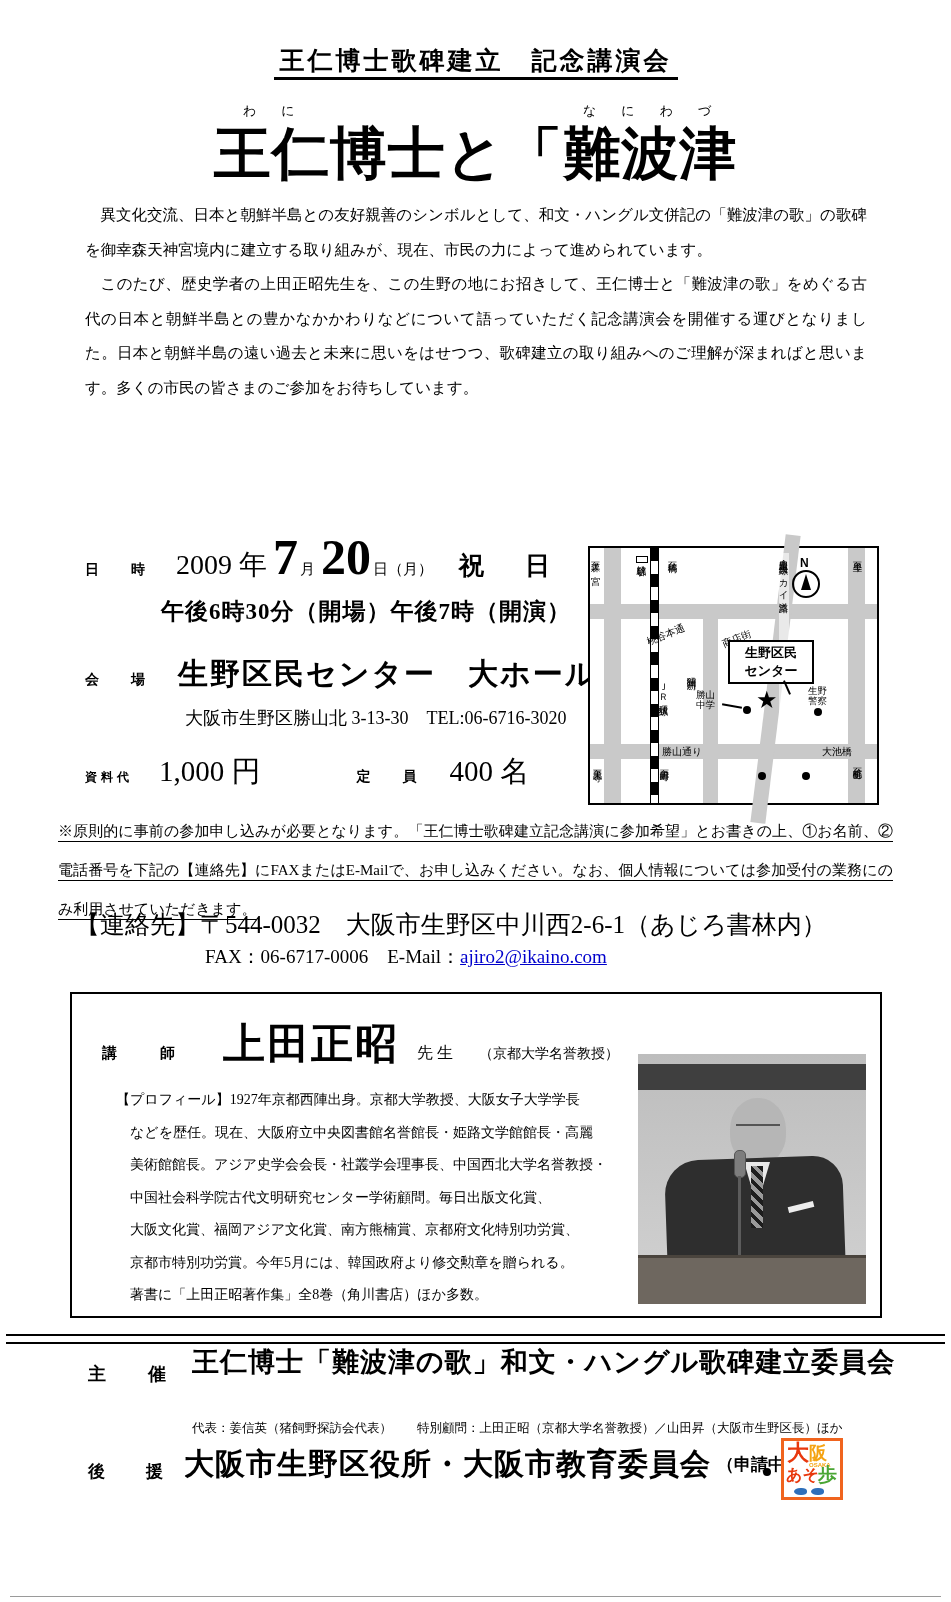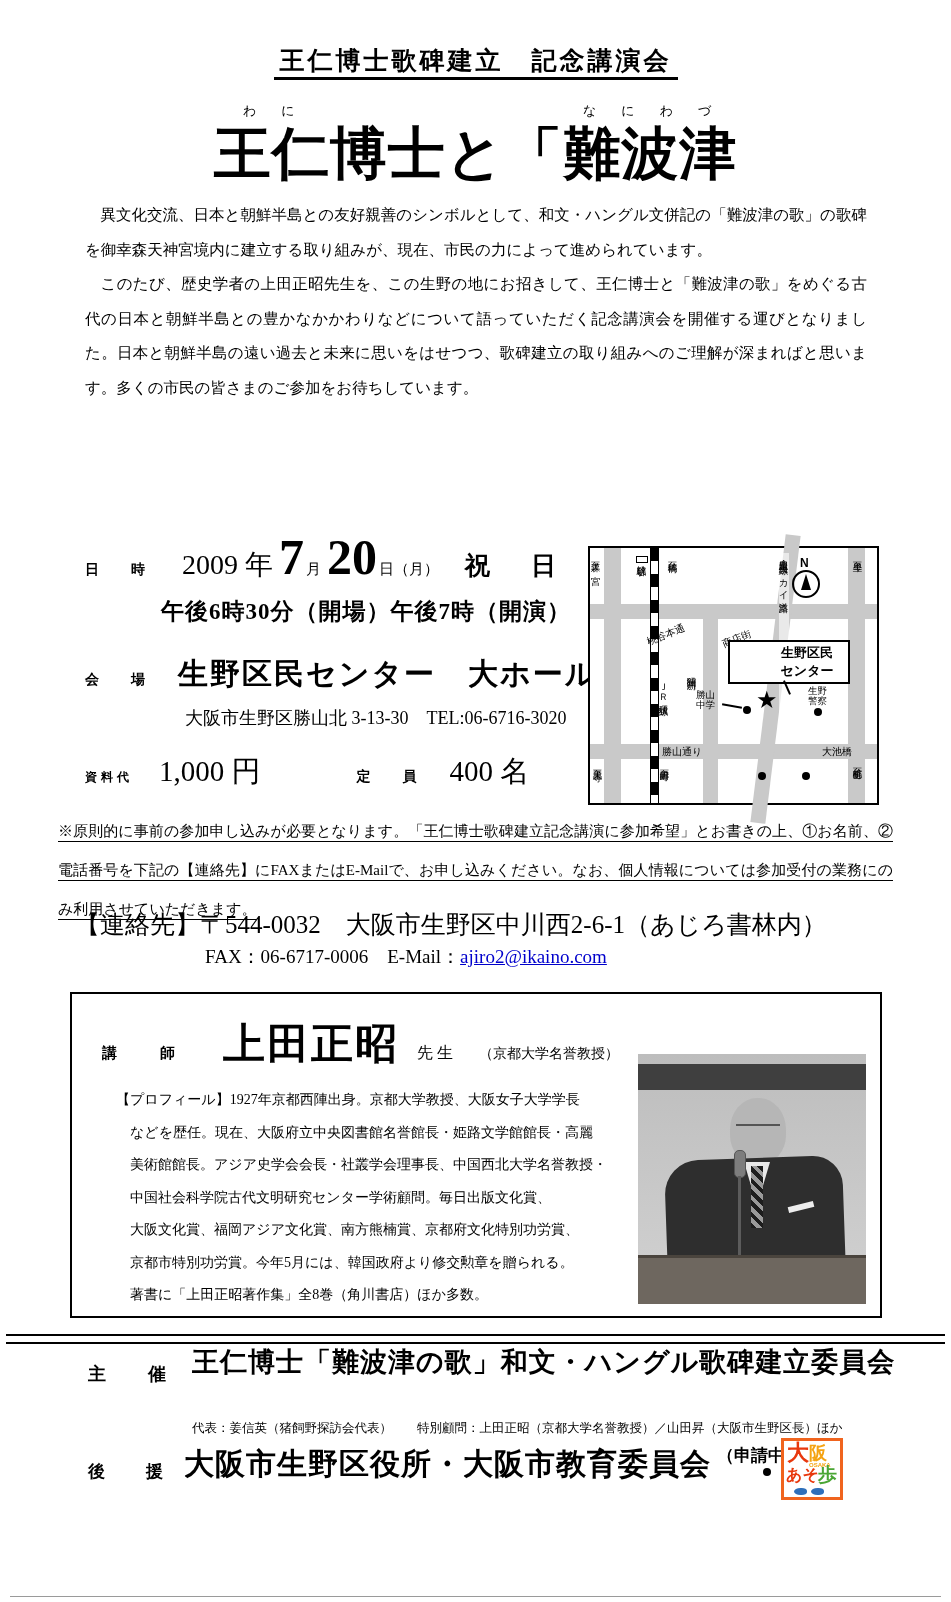--- a/index.html
+++ b/index.html
@@ -17,21 +17,21 @@
 
   
   .intro{position:absolute;top:198px;left:85px;width:782px;font-size:15.5px;line-height:34.6px;text-align:justify;}
   .intro p{margin:0;text-indent:1em;}
 
   
   .event{position:absolute;top:524px;left:85px;width:500px;}
   .ev-row{position:absolute;white-space:nowrap;}
   .lbl{font-size:14px;letter-spacing:9px;font-weight:bold;}
   .lbl-s{font-size:12px;letter-spacing:4px;font-weight:bold;}
-  .dt-y{font-size:28px;margin-left:28px;}
+  .dt-y{font-size:28px;margin-left:22px;}
   .dt-big{font-size:50px;font-weight:bold;margin:0 2px 0 6px;}
   .dt-sm{font-size:15px;}
   .dt-holiday{font-size:25px;font-weight:bold;margin-left:26px;letter-spacing:8px;}
   .timeline{font-size:23px;font-weight:bold;letter-spacing:1px;}
   .venue{font-size:30px;font-weight:bold;margin-left:24px;letter-spacing:2px;}
   .addr{font-size:18px;}
   .fee-val{font-size:29px;margin-left:26px;}
   .cap-val{font-size:29px;margin-left:24px;}
 
   
@@ -83,21 +83,21 @@
   .ph-mic{left:96px;top:96px;width:10px;height:26px;background:#7d7d7d;border-radius:5px;border:1px solid #555;}
   .ph-stand{left:100px;top:122px;width:3px;height:84px;background:#5c5c5c;}
   .ph-podium{left:0;right:0;bottom:0;height:46px;background:#6e675f;border-top:3px solid #4a443d;}
 
   
   .rule{position:absolute;left:6px;right:6px;height:2px;background:#000;}
   .org-lbl{position:absolute;left:88px;top:1362px;font-size:18px;font-weight:bold;letter-spacing:12px;}
   .org-name{position:absolute;left:192px;top:1344px;font-size:27px;font-weight:bold;letter-spacing:1px;}
   .org-detail{position:absolute;left:192px;top:1420px;font-size:12.5px;}
   .sup-lbl{position:absolute;left:88px;top:1460px;font-size:17px;font-weight:bold;letter-spacing:12px;}
-  .sup-row{position:absolute;left:184px;top:1444px;display:flex;align-items:flex-start;white-space:nowrap;}
+  .sup-row{position:absolute;left:184px;top:1444px;display:flex;align-items:center;white-space:nowrap;}
   .sup-name{font-size:30px;font-weight:bold;letter-spacing:1px;}
   .sup-note{font-size:17px;font-weight:bold;margin-left:6px;}
   .sep-dot{position:absolute;left:763px;top:1468px;width:8px;height:8px;background:#000;border-radius:50%;}
 
   .logo{position:absolute;left:781px;top:1438px;width:56px;height:56px;border:3px solid #f0641e;background:#fff;
         font-family:"Liberation Sans","DejaVu Sans",sans-serif;overflow:hidden;}
   .logo span{position:absolute;font-weight:bold;line-height:1;}
   .lg-dai{left:3px;top:1px;font-size:22px;color:#e8380d;}
   .lg-han{left:25px;top:3px;font-size:18px;color:#f5a312;}
   .lg-osaka{left:25px;top:21px;font-size:6px;color:#f5a312;font-weight:normal;}
@@ -178,21 +178,21 @@
     <div class="compass-n" style="left:210px;top:8px;">N</div>
     <div class="compass-c" style="left:202px;top:22px;">
       <div class="needle"></div>
     </div>
 
     <div class="mh" style="left:56px;top:82px;transform:rotate(-22deg);">桃谷本通</div>
     <div class="mh" style="left:132px;top:86px;transform:rotate(-22deg);">商店街</div>
     <div class="mv" style="left:69px;top:128px;">ＪＲ環状線</div>
     <div class="mv" style="left:97px;top:122px;">猫間川筋</div>
 
-    <div class="cbox" style="left:138px;top:92px;padding-left:36px;">
+    <div class="cbox" style="left:138px;top:92px;">
       <div style="position:static;">生野区民</div>
       <div style="position:static;">センター</div>
     </div>
     <div class="ptr" style="left:196px;top:132px;width:2px;height:15px;transform:rotate(-24deg);"></div>
     <div class="star" style="left:166px;top:140px;">★</div>
 
     <div class="mh" style="left:106px;top:142px;font-size:9.5px;">
       <div style="position:static;">勝山</div>
       <div style="position:static;">中学</div>
     </div>

